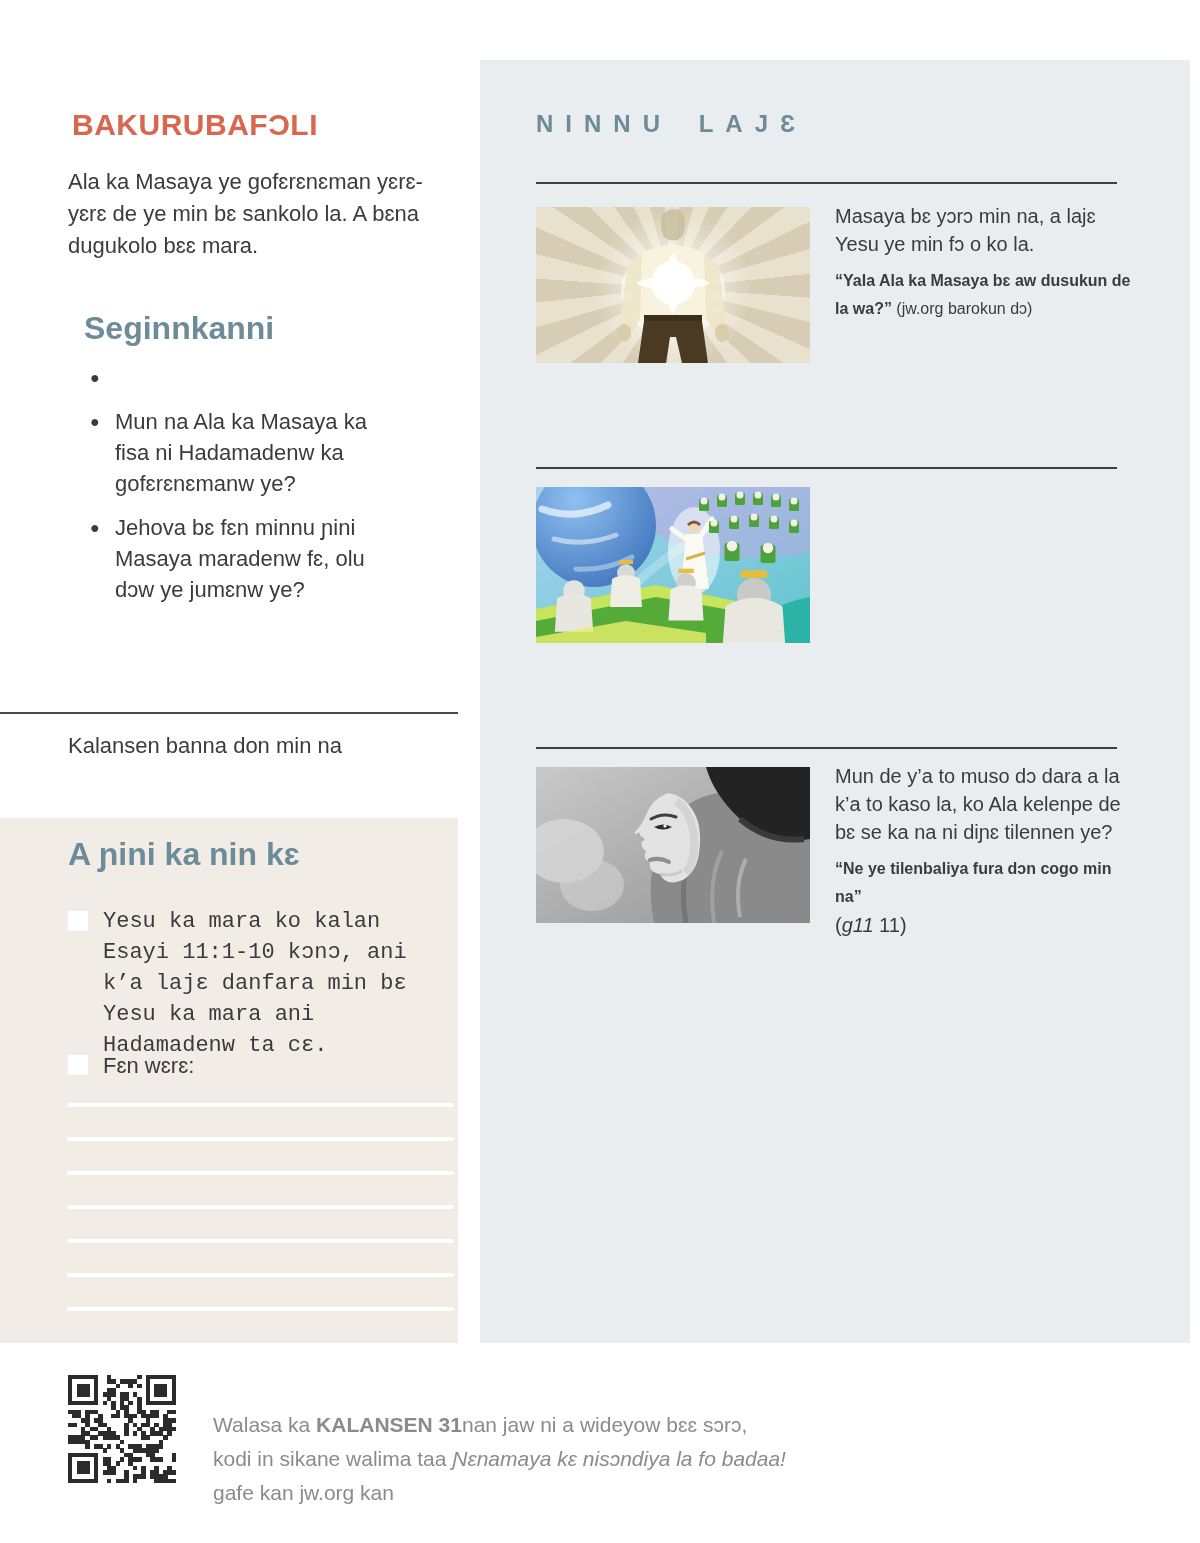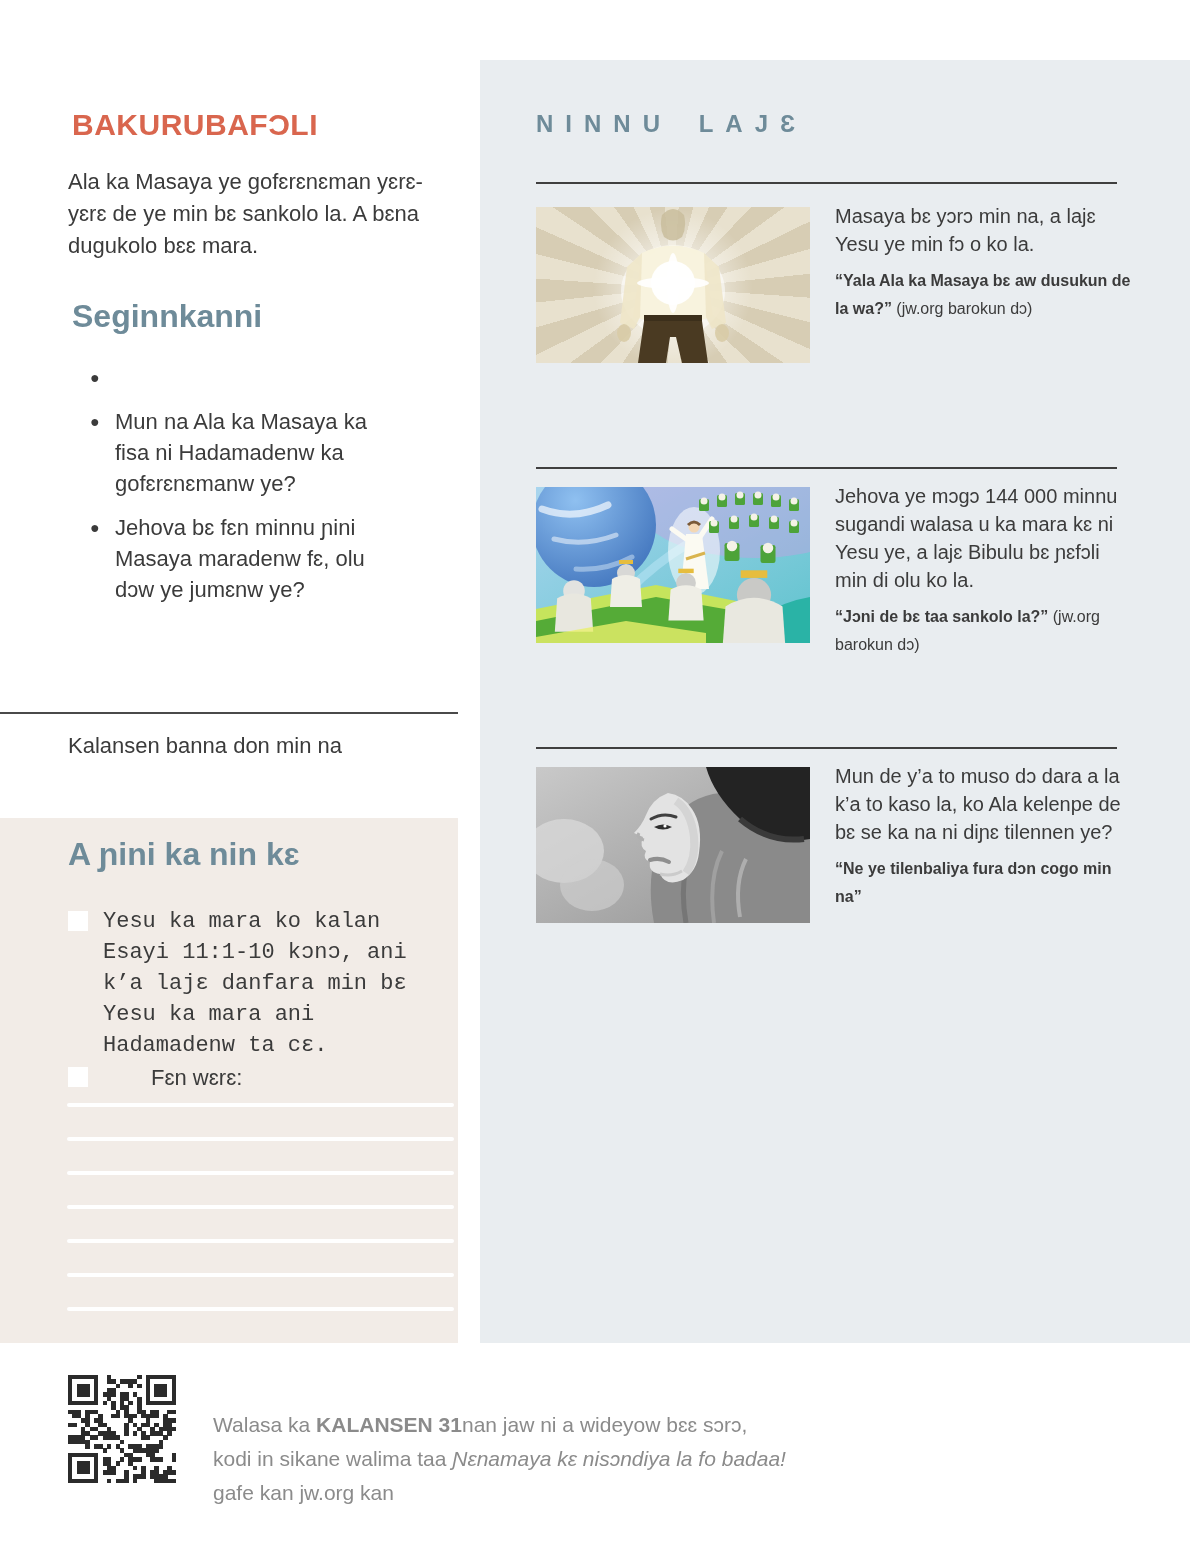--- a/index.html
+++ b/index.html
@@ -13,32 +13,32 @@
   }
   *{box-sizing:border-box;}
   html,body{margin:0;padding:0;background:#ffffff;}
   body{font-family:"Liberation Sans","DejaVu Sans",sans-serif;color:var(--ink);}
   .page{position:relative;width:1200px;height:1543px;background:#fff;overflow:hidden;}
 
   
   .kicker{position:absolute;left:68px;top:104px;margin:4px;font-size:30px;font-weight:700;
           letter-spacing:.5px;color:var(--accent);}
   .intro{position:absolute;left:68px;top:166px;width:382px;margin:0;font-size:22px;line-height:32px;}
-  .review-title{position:absolute;left:68px;top:294px;margin:4px;font-size:32px;font-weight:700;color:var(--slate);}
+  .review-title{position:absolute;left:68px;top:294px;margin:16px;font-size:32px;font-weight:700;color:var(--slate);}
   .review-list{position:absolute;left:68px;top:362px;width:330px;margin:0;padding:0;list-style:none;}
   .review-list li{display:flex;margin-bottom:13px;font-size:22px;line-height:31px;}
   .review-list .dot{flex:none;width:47px;padding-left:22px;font-size:16px;line-height:31px;}
   .divider-left{position:absolute;left:0;top:712px;width:458px;border-top:2px solid #4a4a4a;}
   .lesson-end{position:absolute;left:68px;top:731px;margin:0;font-size:22px;line-height:30px;}
 
   .try-panel{position:absolute;left:0;top:818px;width:458px;height:525px;background:var(--beige);}
   .try-title{position:absolute;left:68px;top:18px;margin:0;font-size:32px;font-weight:700;color:var(--slate);}
   .chk-row{position:absolute;left:68px;display:flex;}
   .chk-row-0{top:88px;font-family:Liberation Mono, monospace;}
-  .chk-row-1{top:244px;gap:48px;}
+  .chk-row-1{top:232px;}
   .chk-box{flex:none;width:20px;height:20px;background:#ffffff;margin-right:15px;margin-top:5px;}
   .chk-text{width:322px;font-size:22px;line-height:31px;}
   .write-line{position:absolute;left:67px;width:387px;height:4px;background:#ffffff;border-radius:2px;}
 
   
   .right-panel{position:absolute;left:480px;top:60px;width:710px;height:1283px;background:var(--panel);}
   .panel-title{position:absolute;left:56px;top:50px;margin:0;font-size:24px;font-weight:700;
                letter-spacing:12px;word-spacing:8px;color:var(--slate);}
   .hr{position:absolute;left:56px;width:581px;border-top:2px solid var(--rule);}
   .hr-1{top:122px;}.hr-2{top:407px;}.hr-3{top:687px;}
@@ -244,28 +244,25 @@
         <path d="M114 93 Q124 90 133 95" stroke="#8f8f8f" stroke-width="4" fill="none" stroke-linecap="round"></path>
         <path d="M124 107 Q136 110 146 104" stroke="#c4c4c4" stroke-width="3" fill="none" opacity="0.8"></path>
       </svg>
     </div>
 
     <div class="m-txt m-txt-1">
       <p class="m-body">Masaya bɛ yɔrɔ min na, a lajɛ Yesu ye min fɔ o ko la.</p>
       <p class="m-quote"><strong>“Yala Ala ka Masaya bɛ aw dusukun de la wa?”</strong><span class="m-tail"> (jw.org barokun dɔ)</span></p>
     </div>
 
-    <div class="m-txt m-txt-2">
-      <p class="m-body">Jehova ye mɔgɔ 144 000 minnu sugandi walasa u ka mara kɛ ni Yesu ye, a lajɛ Bibulu bɛ ɲɛfɔli min di olu ko la.</p>
-      <p class="m-quote"><strong>“Jɔni de bɛ taa sankolo la?”</strong><span class="m-tail"> (jw.org barokun dɔ)</span></p>
-    </div>
 
     <div class="m-txt m-txt-3">
       <p class="m-body">Mun de y’a to muso dɔ dara a la k’a to kaso la, ko Ala kelenpe de bɛ se ka na ni diɲɛ tilennen ye?</p>
       <p class="m-quote"><strong>“Ne ye tilenbaliya fura dɔn cogo min na”</strong></p>
+      <p class="m-source"><span>(</span><em>g11</em><span> 11)</span></p>
     </div>
   </aside>
 
   <div class="qr">
     <svg id="qr-svg" viewBox="0 0 25 25" shape-rendering="crispEdges">
         <rect x="0" y="0" width="25" height="25" fill="#ffffff"></rect>
         <rect x="9" y="0" width="1.04" height="1.04" fill="#2b2b2b"></rect>
         <rect x="16" y="0" width="1.04" height="1.04" fill="#2b2b2b"></rect>
         <rect x="9" y="1" width="1.04" height="1.04" fill="#2b2b2b"></rect>
         <rect x="10" y="1" width="1.04" height="1.04" fill="#2b2b2b"></rect>

